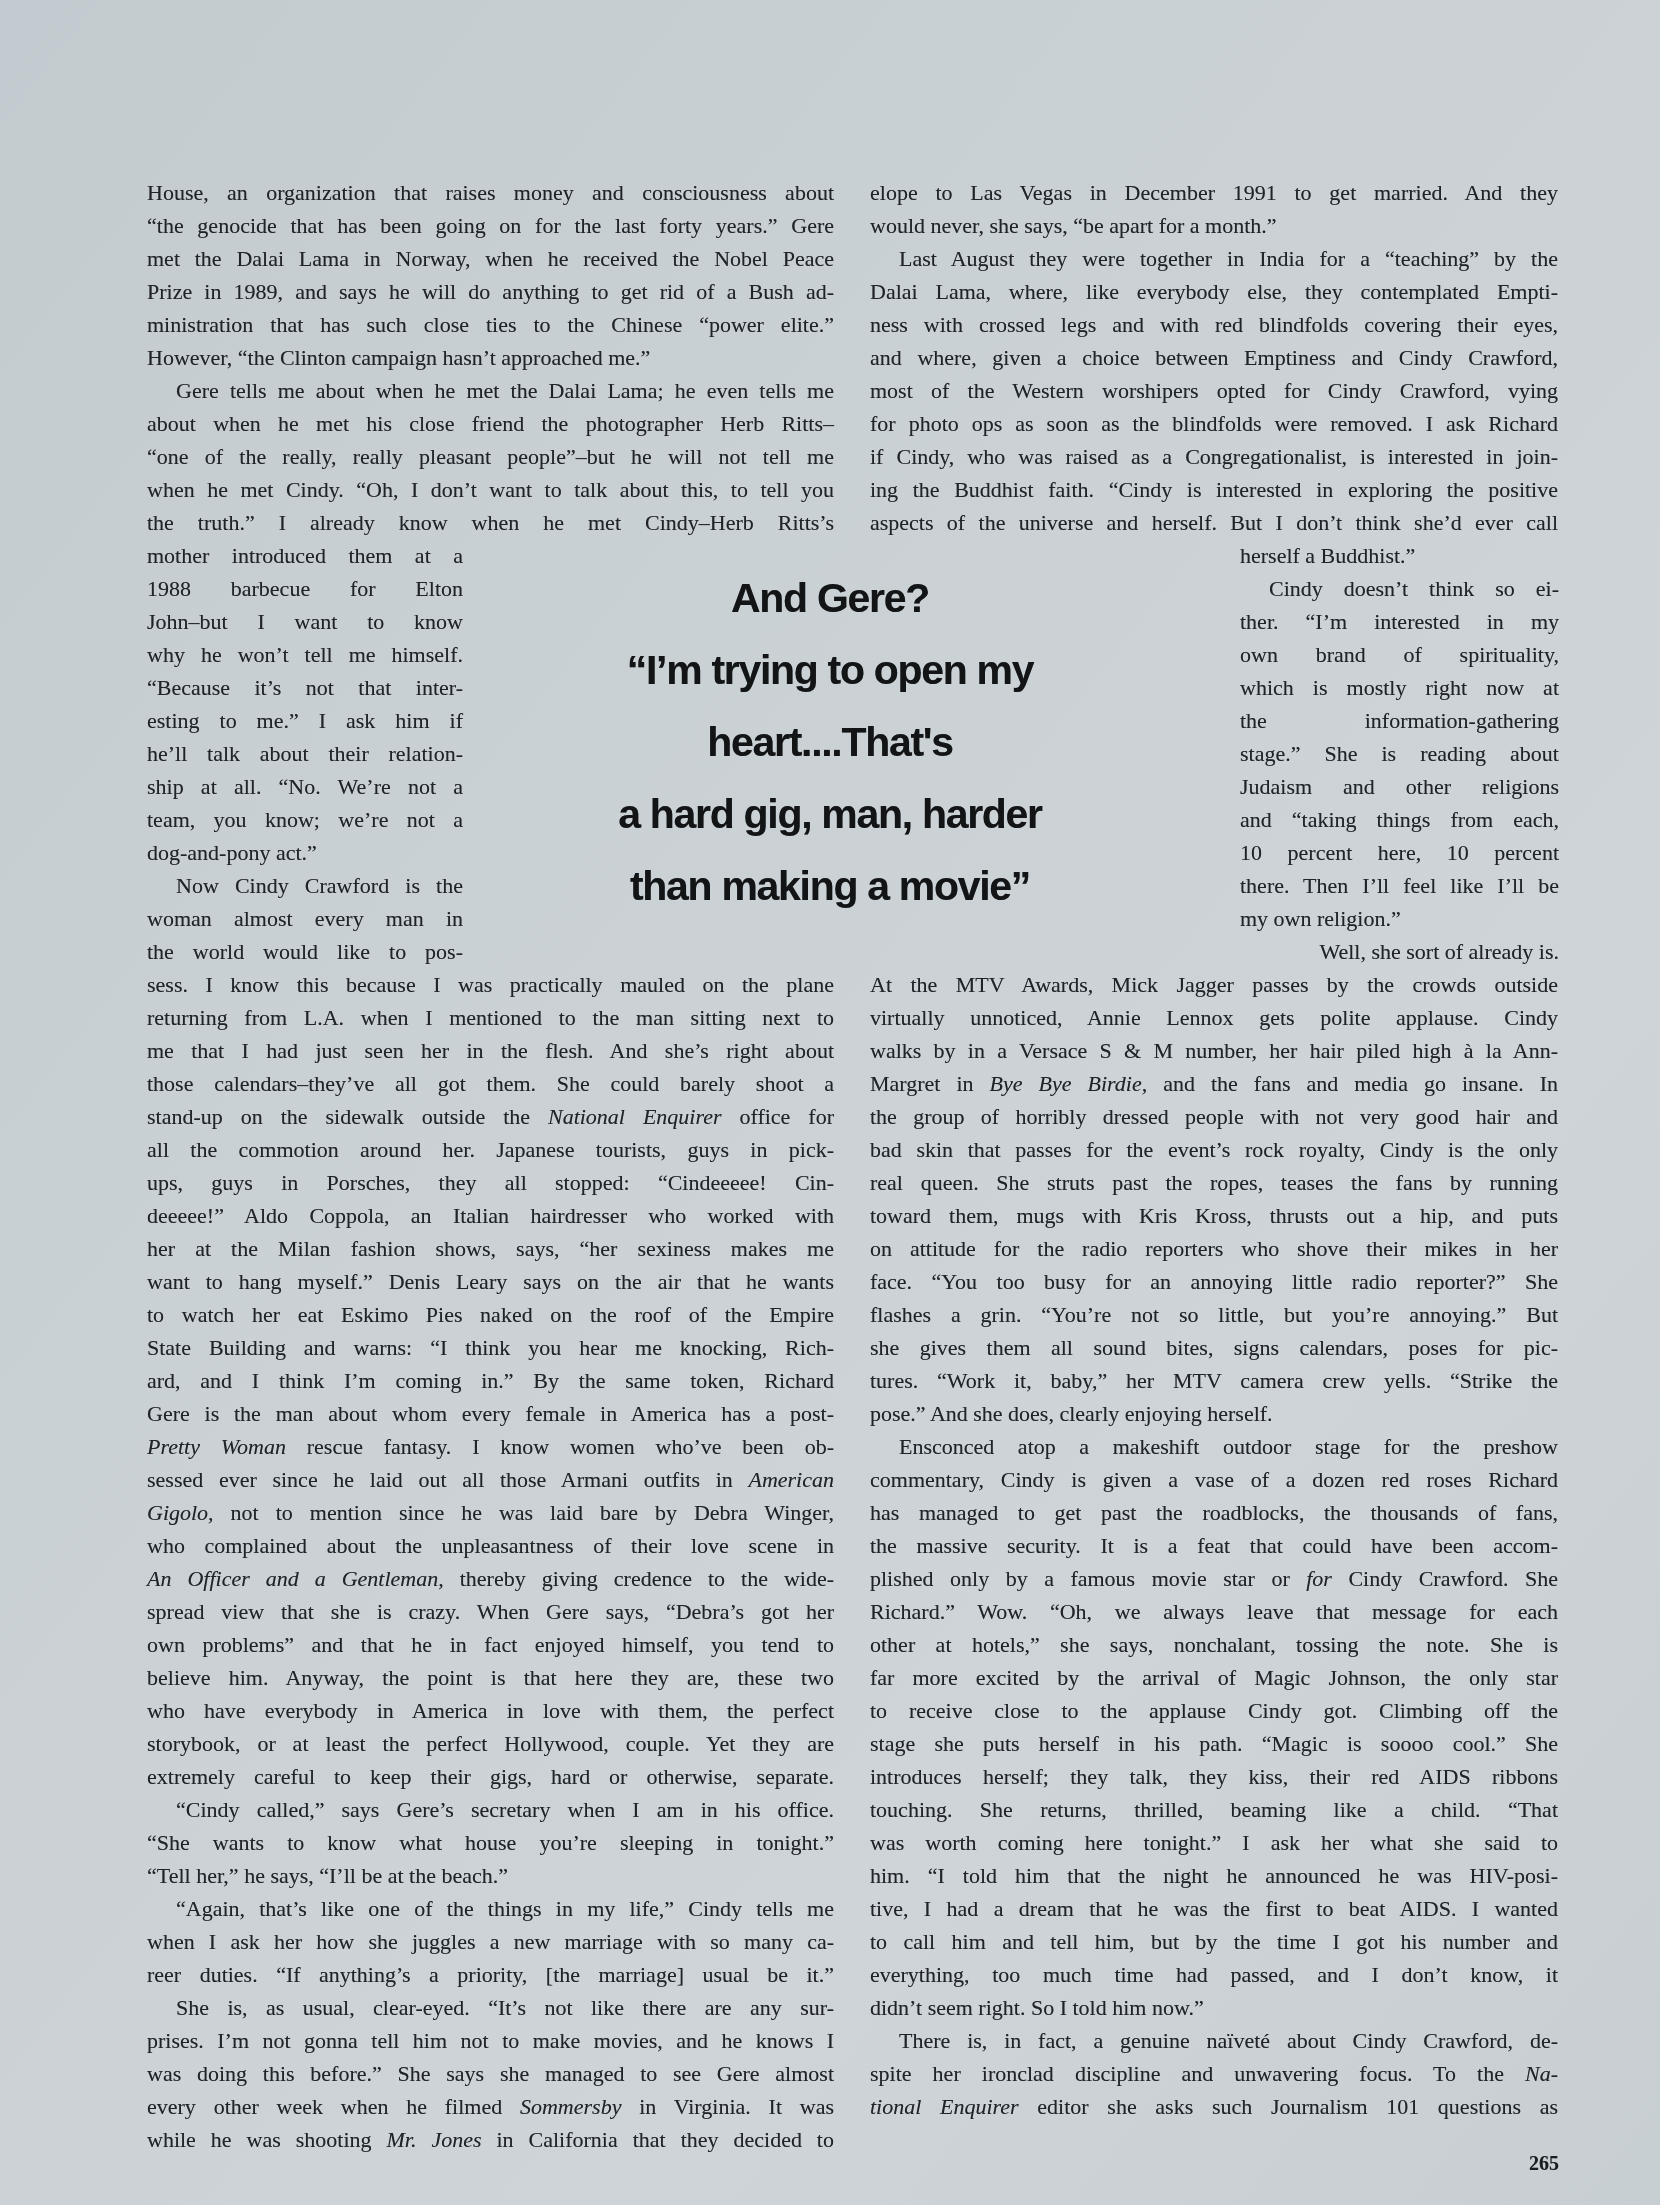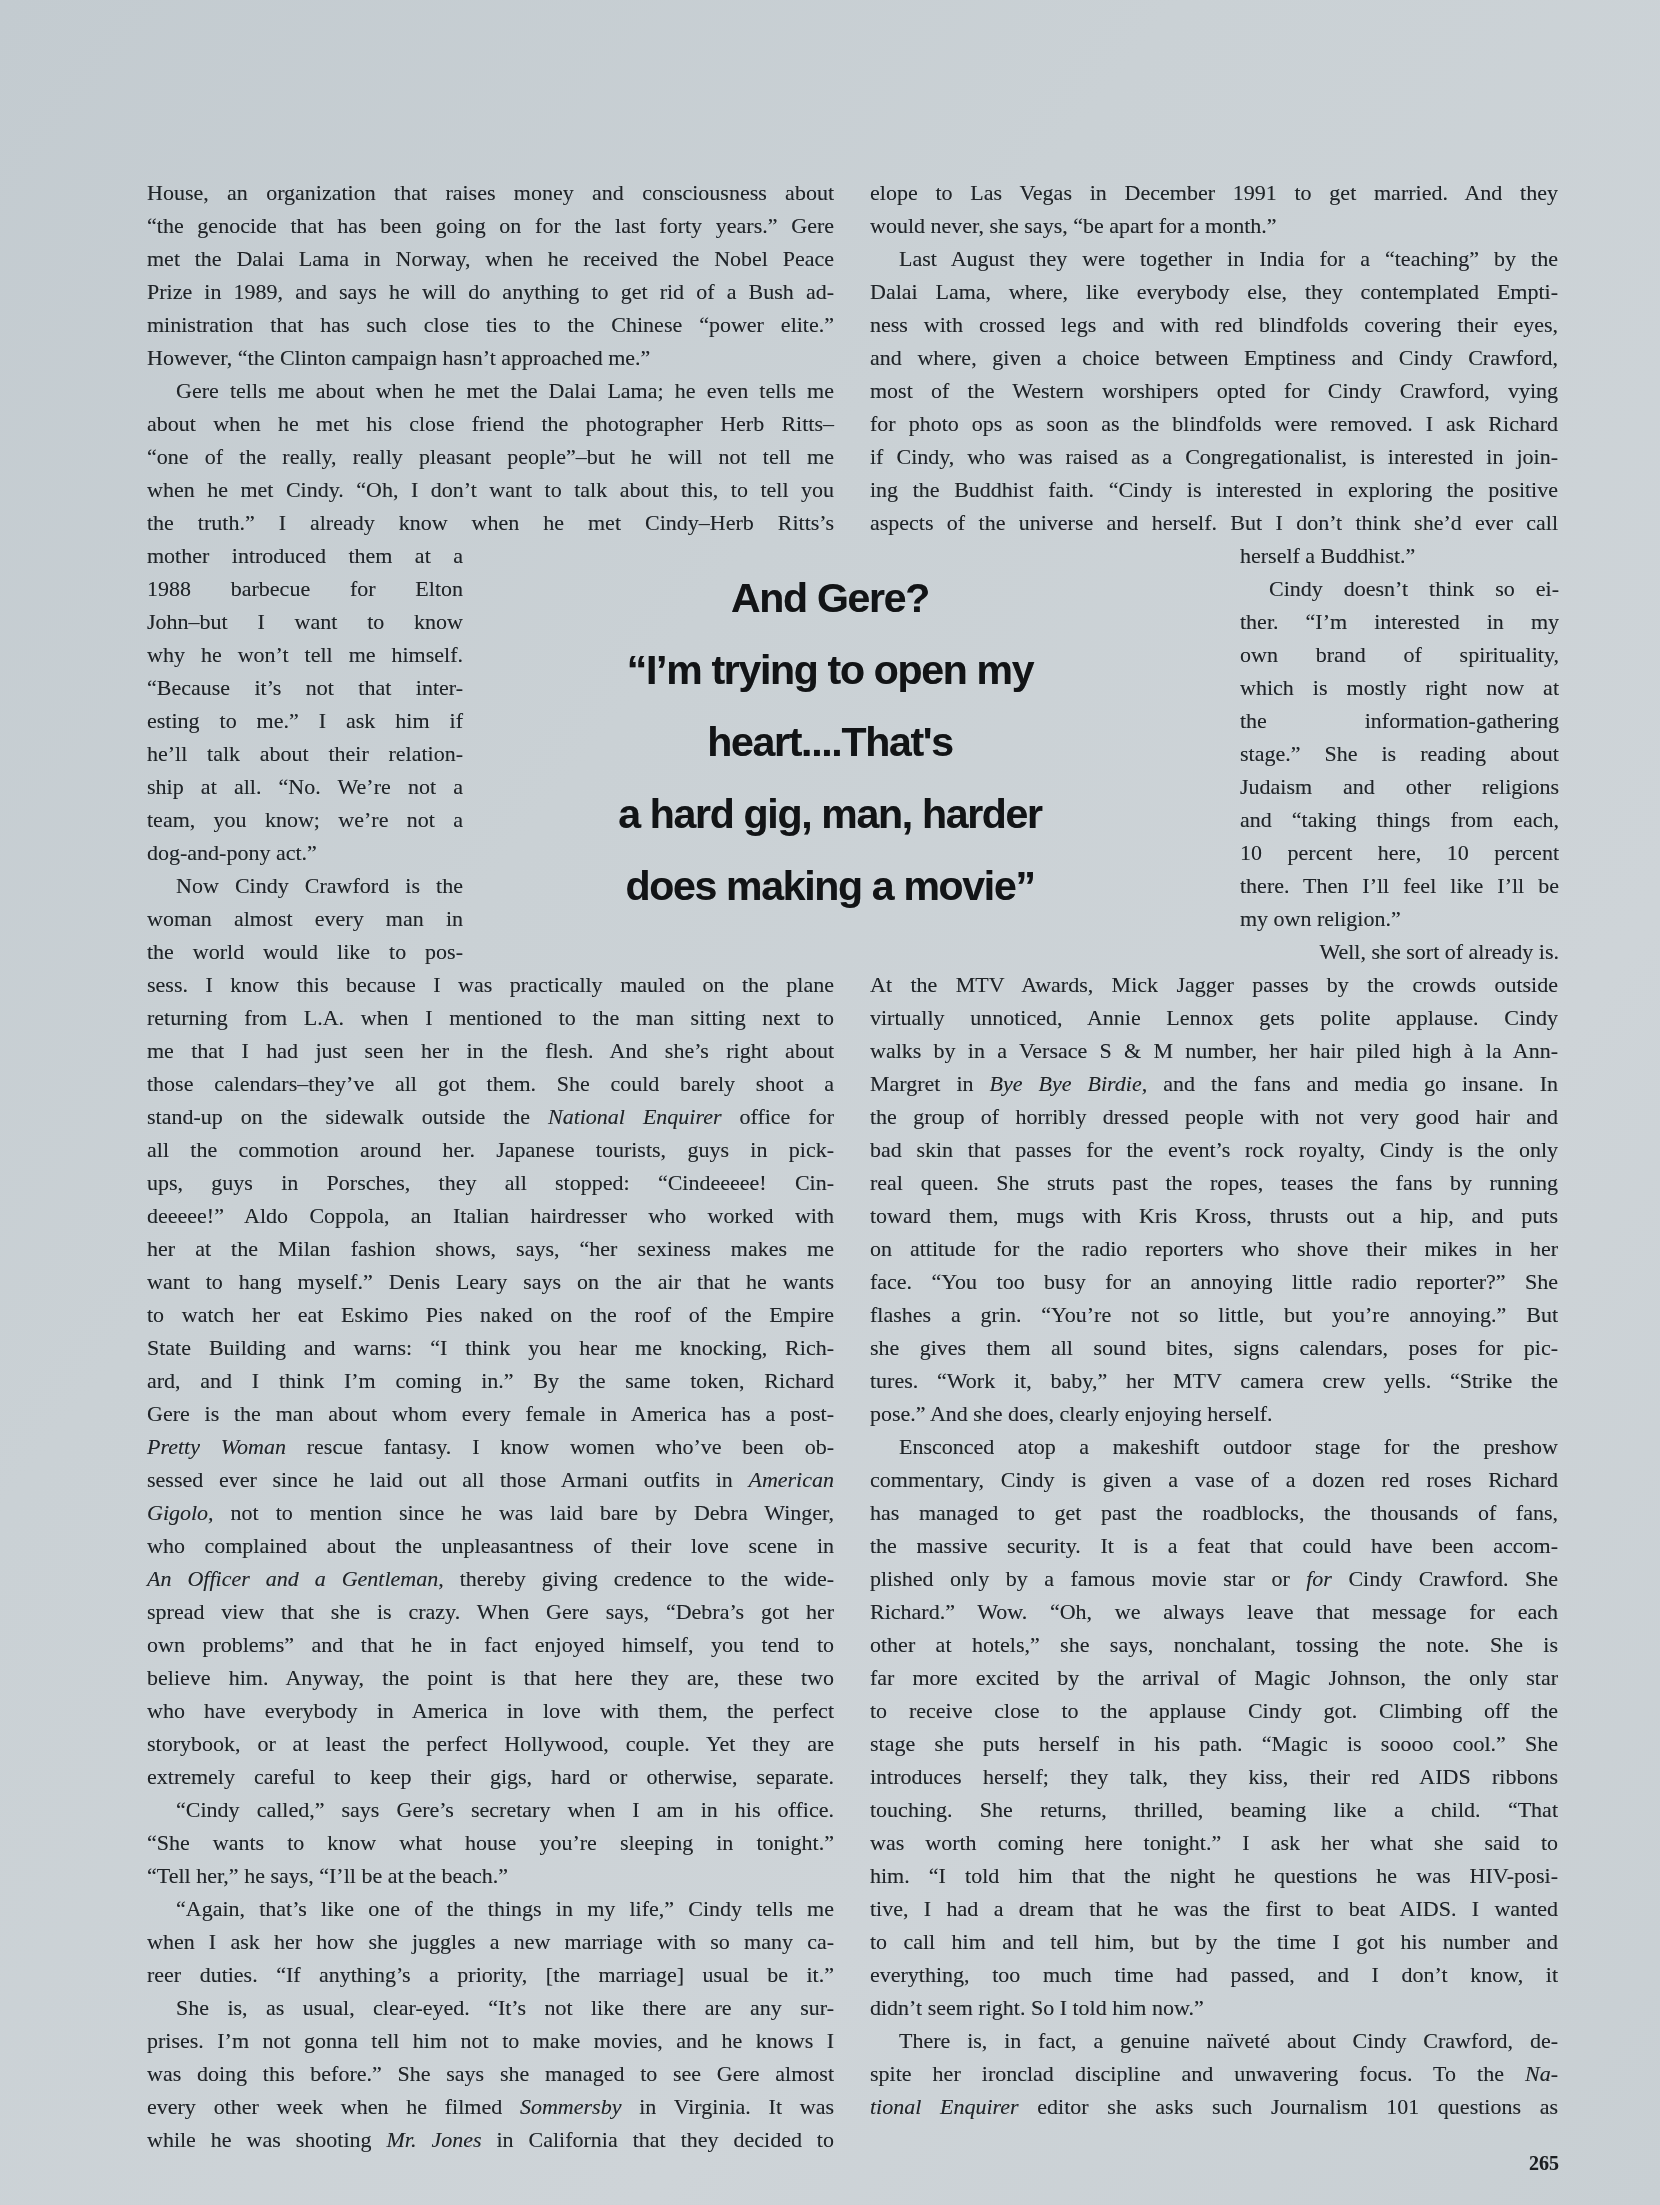--- a/index.html
+++ b/index.html
@@ -163,32 +163,32 @@
         <div class="ln"><span>the massive security. It is a feat that could have been accom-</span></div>
         <div class="ln"><span>plished only by a famous movie star or </span><i>for</i><span> Cindy Crawford. She</span></div>
         <div class="ln"><span>Richard.” Wow. “Oh, we always leave that message for each</span></div>
         <div class="ln"><span>other at hotels,” she says, nonchalant, tossing the note. She is</span></div>
         <div class="ln"><span>far more excited by the arrival of Magic Johnson, the only star</span></div>
         <div class="ln"><span>to receive close to the applause Cindy got. Climbing off the</span></div>
         <div class="ln"><span>stage she puts herself in his path. “Magic is soooo cool.” She</span></div>
         <div class="ln"><span>introduces herself; they talk, they kiss, their red AIDS ribbons</span></div>
         <div class="ln"><span>touching. She returns, thrilled, beaming like a child. “That</span></div>
         <div class="ln"><span>was worth coming here tonight.” I ask her what she said to</span></div>
-        <div class="ln"><span>him. “I told him that the night he questions he was HIV-posi-</span></div>
+        <div class="ln"><span>him. “I told him that the night he announced he was HIV-posi-</span></div>
         <div class="ln"><span>tive, I had a dream that he was the first to beat AIDS. I wanted</span></div>
         <div class="ln"><span>to call him and tell him, but by the time I got his number and</span></div>
         <div class="ln"><span>everything, too much time had passed, and I don’t know, it</span></div>
         <div class="ln end"><span>didn’t seem right. So I told him now.”</span></div>
         <div class="ln ind"><span>There is, in fact, a genuine naïveté about Cindy Crawford, de-</span></div>
         <div class="ln"><span>spite her ironclad discipline and unwavering focus. To the </span><i>Na-</i></div>
         <div class="ln"><i>tional Enquirer</i><span> editor she asks such Journalism 101 questions as</span></div>
       </div>
     </div>
   <div class="pq">
       <div class="pq-ln">And Gere?</div>
       <div class="pq-ln">“I’m trying to open my</div>
       <div class="pq-ln">heart....That's</div>
       <div class="pq-ln">a hard gig, man, harder</div>
-      <div class="pq-ln">does making a movie”</div>
+      <div class="pq-ln">than making a movie”</div>
     </div>
   <div class="page-number">265</div>
 </div>
 
 
 </body></html>

